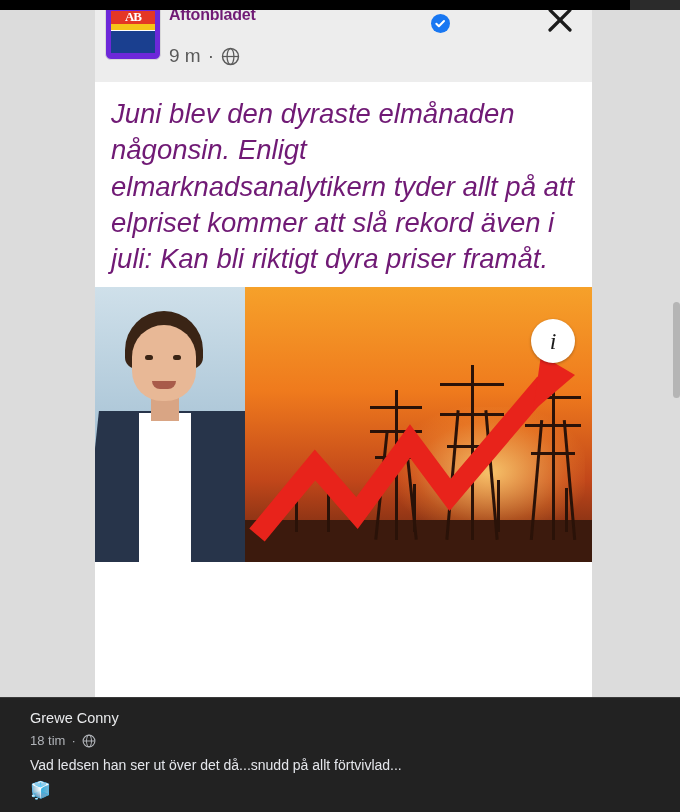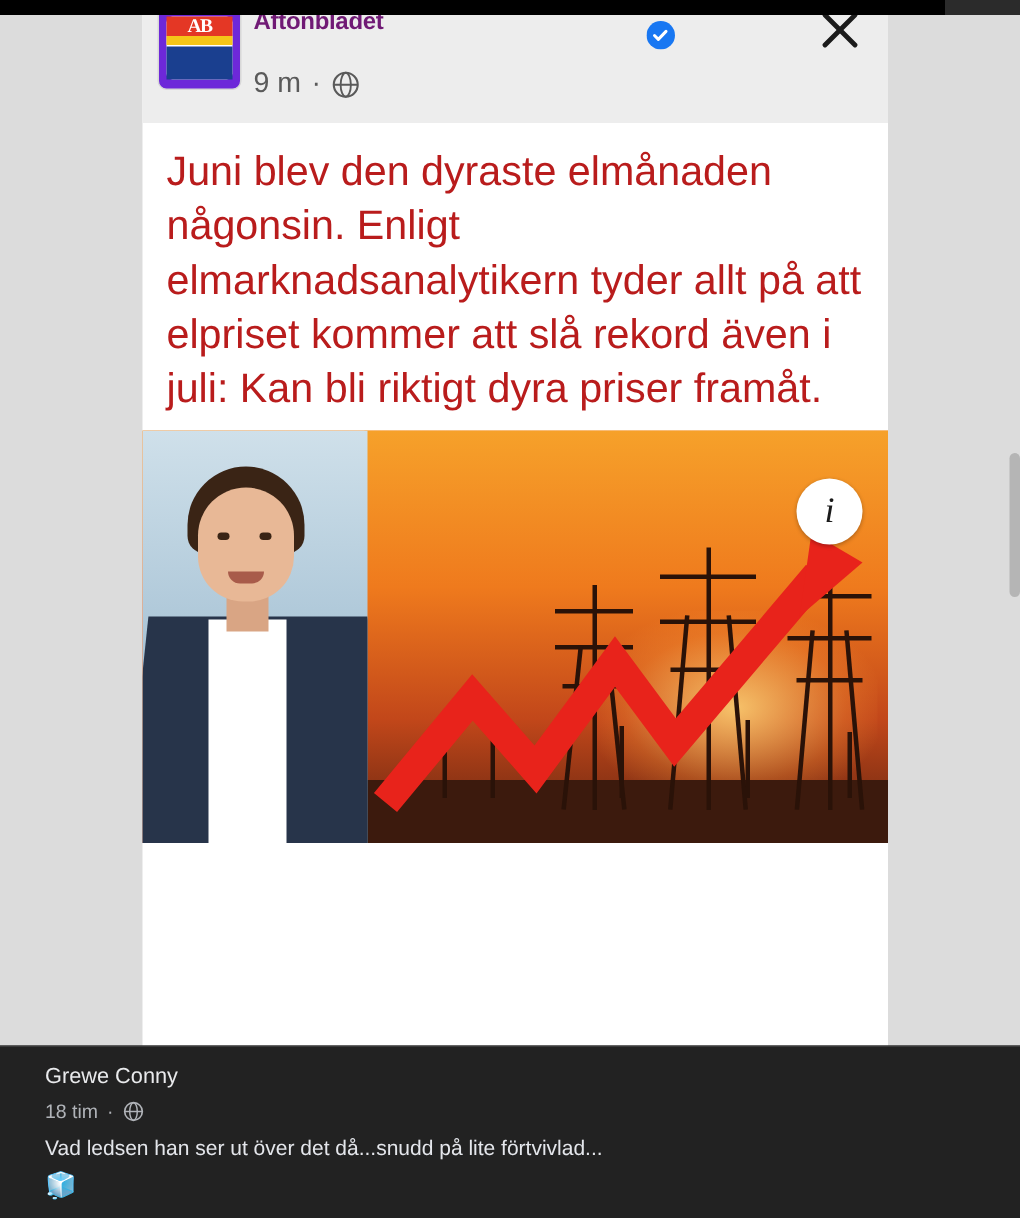--- a/index.html
+++ b/index.html
@@ -155,22 +155,23 @@
     right: 18px;
     top: -4px;
     width: 28px;
     height: 28px;
     cursor: pointer;
   }
   .post-text {
     padding: 14px 14px 10px 16px;
     font-size: 27.5px;
     line-height: 1.32;
-    color: #b91c1c;
+    color: #701a75;
     font-family: "Liberation Sans", sans-serif;
+    font-style: italic;
   }
   
   .preview-img {
     position: relative;
     margin: 0 0 0 0;
     width: 497px;
     height: 275px;
     background: linear-gradient(180deg, #f18a21 0%, #e2621a 45%, #7a2a12 100%);
     overflow: hidden;
   }
@@ -474,17 +475,17 @@
       <span>18 tim</span>
       <span>·</span>
       <span class="c-globe">
         <svg width="14" height="14" viewBox="0 0 20 20">
           <circle cx="10" cy="10" r="8.4" fill="none" stroke="#b0b3b8" stroke-width="1.6"></circle>
           <ellipse cx="10" cy="10" rx="3.6" ry="8.4" fill="none" stroke="#b0b3b8" stroke-width="1.4"></ellipse>
           <line x1="1.8" y1="10" x2="18.2" y2="10" stroke="#b0b3b8" stroke-width="1.4"></line>
         </svg>
       </span>
     </div>
-    <div class="c-text">Vad ledsen han ser ut över det då...snudd på lite förtvivlad...</div>
+    <div class="c-text">Vad ledsen han ser ut över det då...snudd på allt förtvivlad...</div>
     <div class="c-emoji">🧊</div>
   </div>
 
 </div>
 
 </body></html>

